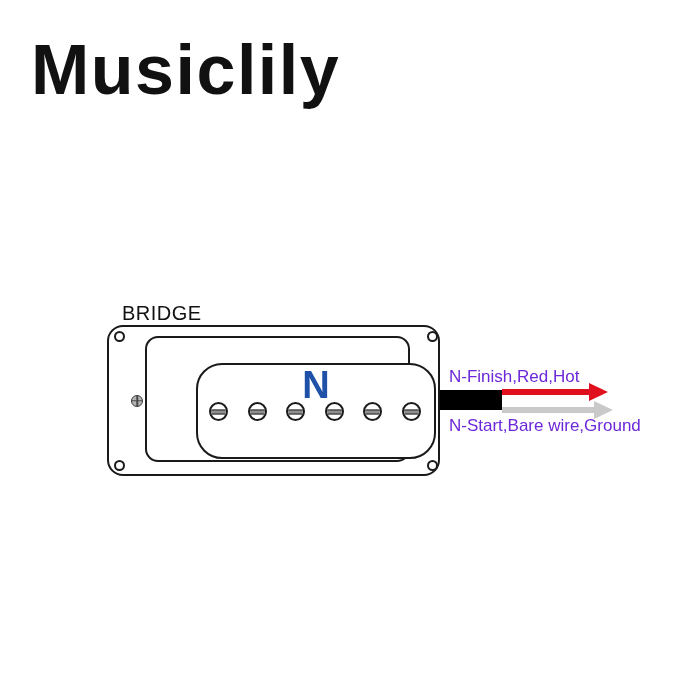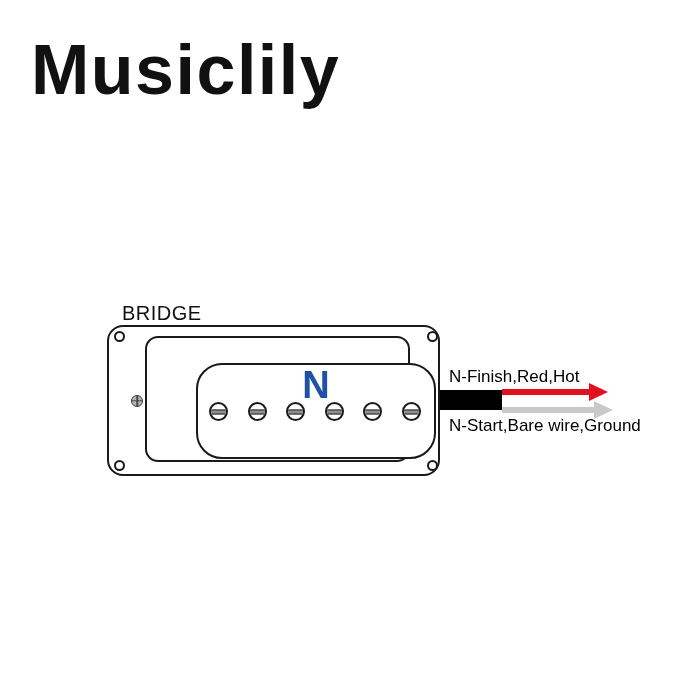--- a/index.html
+++ b/index.html
@@ -61,21 +61,21 @@
   }
   .screw::before,.screw::after{content:"";position:absolute;background:#4a4a4a;}
   .screw::before{left:50%;top:0;bottom:0;width:1.5px;transform:translateX(-50%);}
   .screw::after{top:50%;left:0;right:0;height:1.5px;transform:translateY(-50%);}
   .screw.left{left:22px;top:67.5px;}
   .screw.right{left:303px;top:67.5px;}
   
   .cable-sheath{left:439px;top:390px;width:63px;height:20px;background:#000;z-index:1;}
   .wires-svg{left:502px;top:380px;z-index:1;}
   .wire-label{
-    font-size:17px;line-height:1;color:#000000;white-space:nowrap;z-index:3;
+    font-size:17px;line-height:1;color:#6d28d9;white-space:nowrap;z-index:3;
   }
   .wire-label.hot{left:449px;top:368px;}
   .wire-label.ground{left:449px;top:417px;text-align:right;}
 </style>
 </head>
 <body>
 
 <div class="abs logo">Musiclily</div>
 
 <div class="abs bridge-label">BRIDGE</div>

